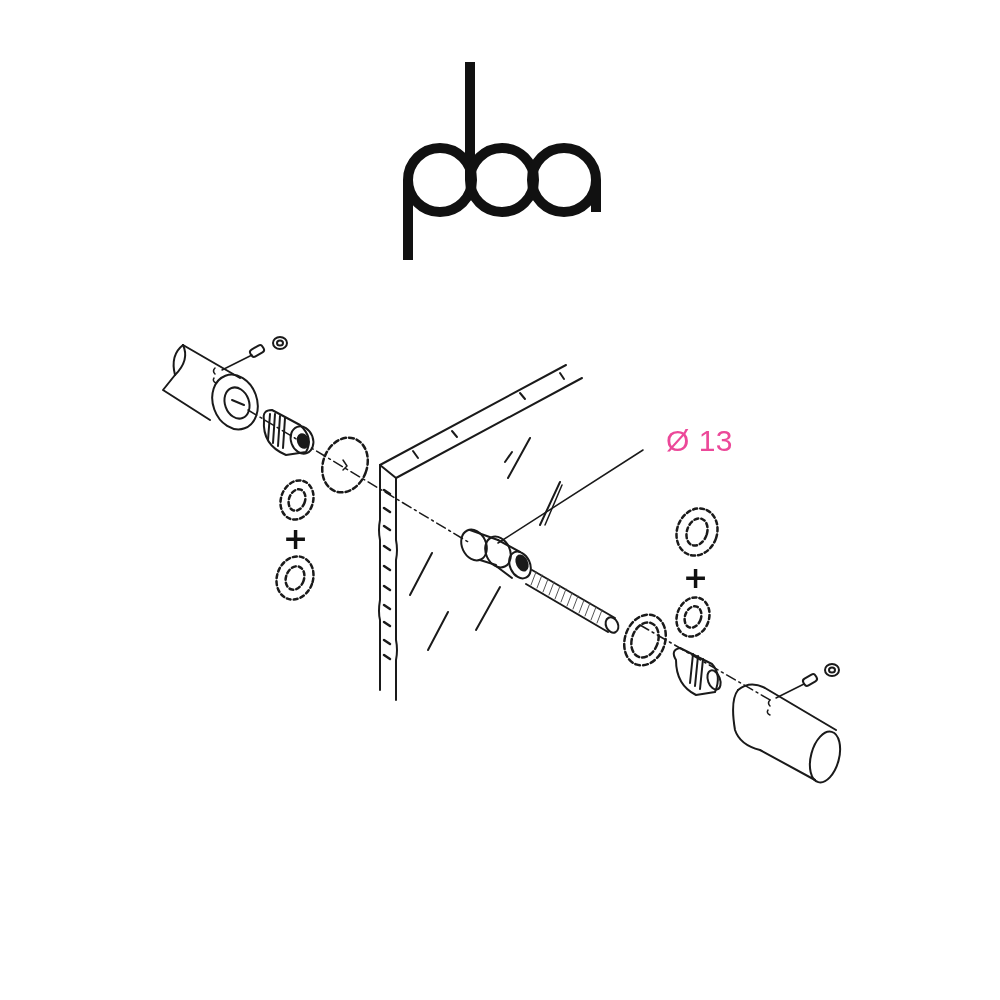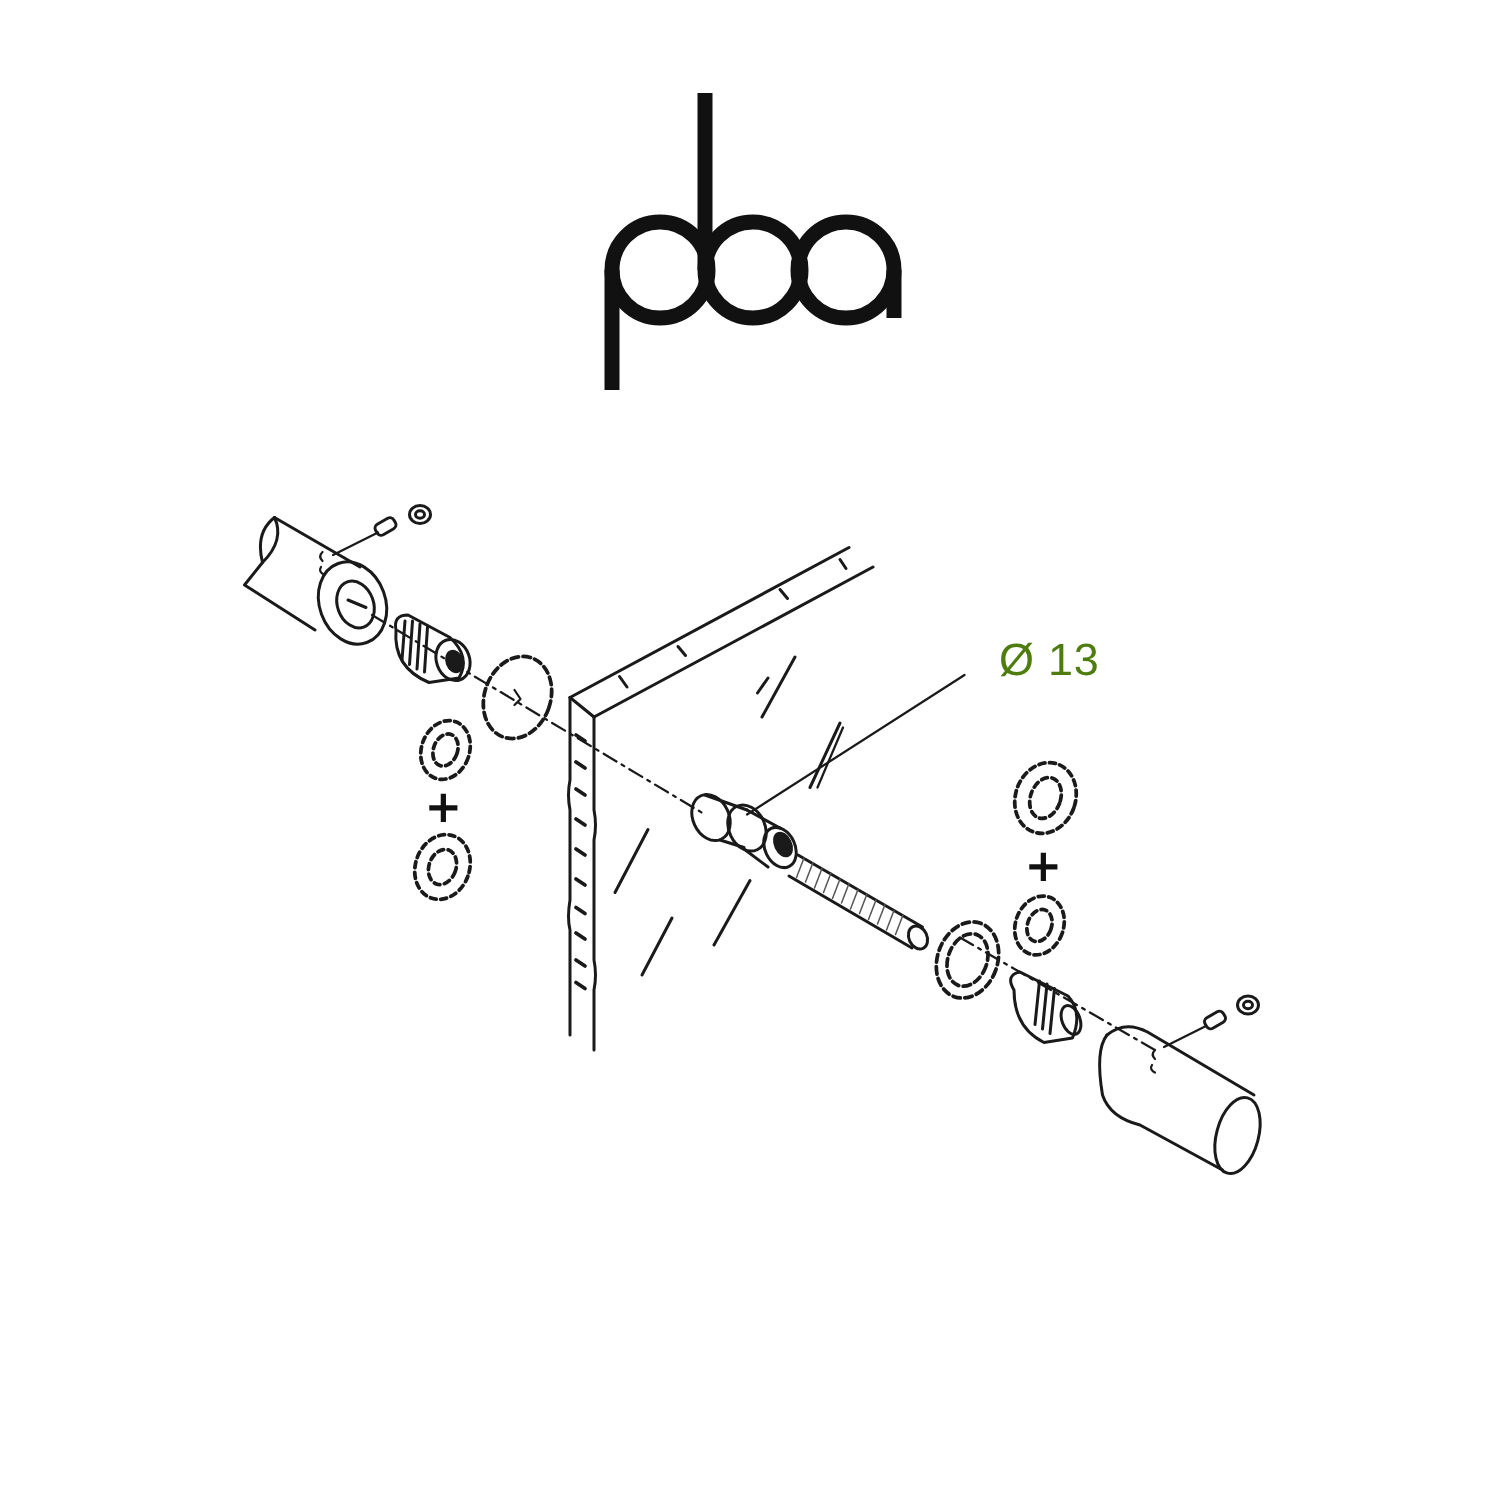--- a/index.html
+++ b/index.html
@@ -1,19 +1,19 @@
 <!DOCTYPE html>
 <html><head>
 <meta charset="utf-8">
 <style>
   html, body { margin: 0; padding: 0; background: #ffffff; }
   body { width: 1000px; height: 1000px; position: relative; overflow: hidden; font-family: "Liberation Sans", sans-serif; }
   #logo { position: absolute; left: 0; top: 0; }
   #drawing { position: absolute; left: 0; top: 0; }
-  .dim-label { position: absolute; left: 666px; top: 424px; font-size: 30px; color: #4d7c0f; font-family: "Liberation Sans", sans-serif; letter-spacing: 0.5px; }
+  .dim-label { position: absolute; left: 666px; top: 424px; font-size: 30px; color: #ec4899; font-family: "Liberation Sans", sans-serif; letter-spacing: 0.5px; }
   .plus { position: absolute; font-size: 30px; font-weight: bold; color: #111; line-height: 1; font-family: "DejaVu Sans", sans-serif; }
 </style>
 </head>
 <body>
 
 <svg id="logo" width="1000" height="300" viewBox="0 0 1000 300">
   <g fill="none" stroke="#111" stroke-width="10">
 
     <circle cx="440" cy="180" r="32"></circle>
     <line x1="408" y1="180" x2="408" y2="260"></line>

